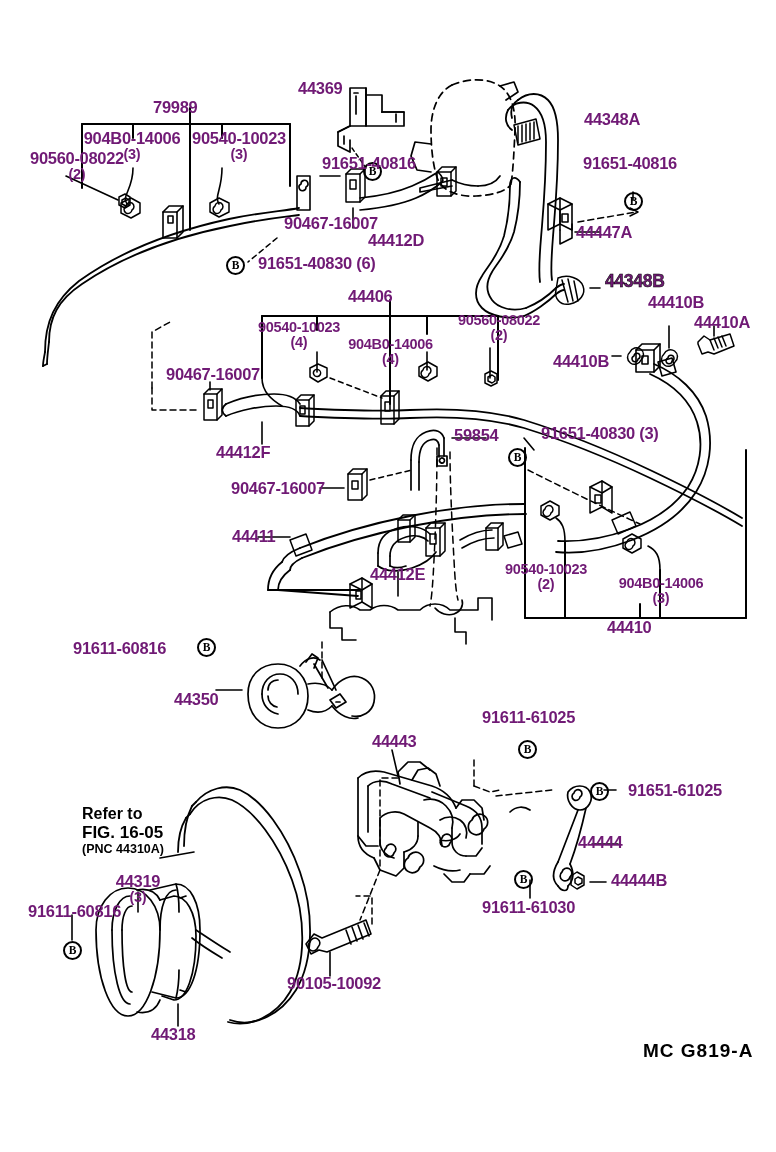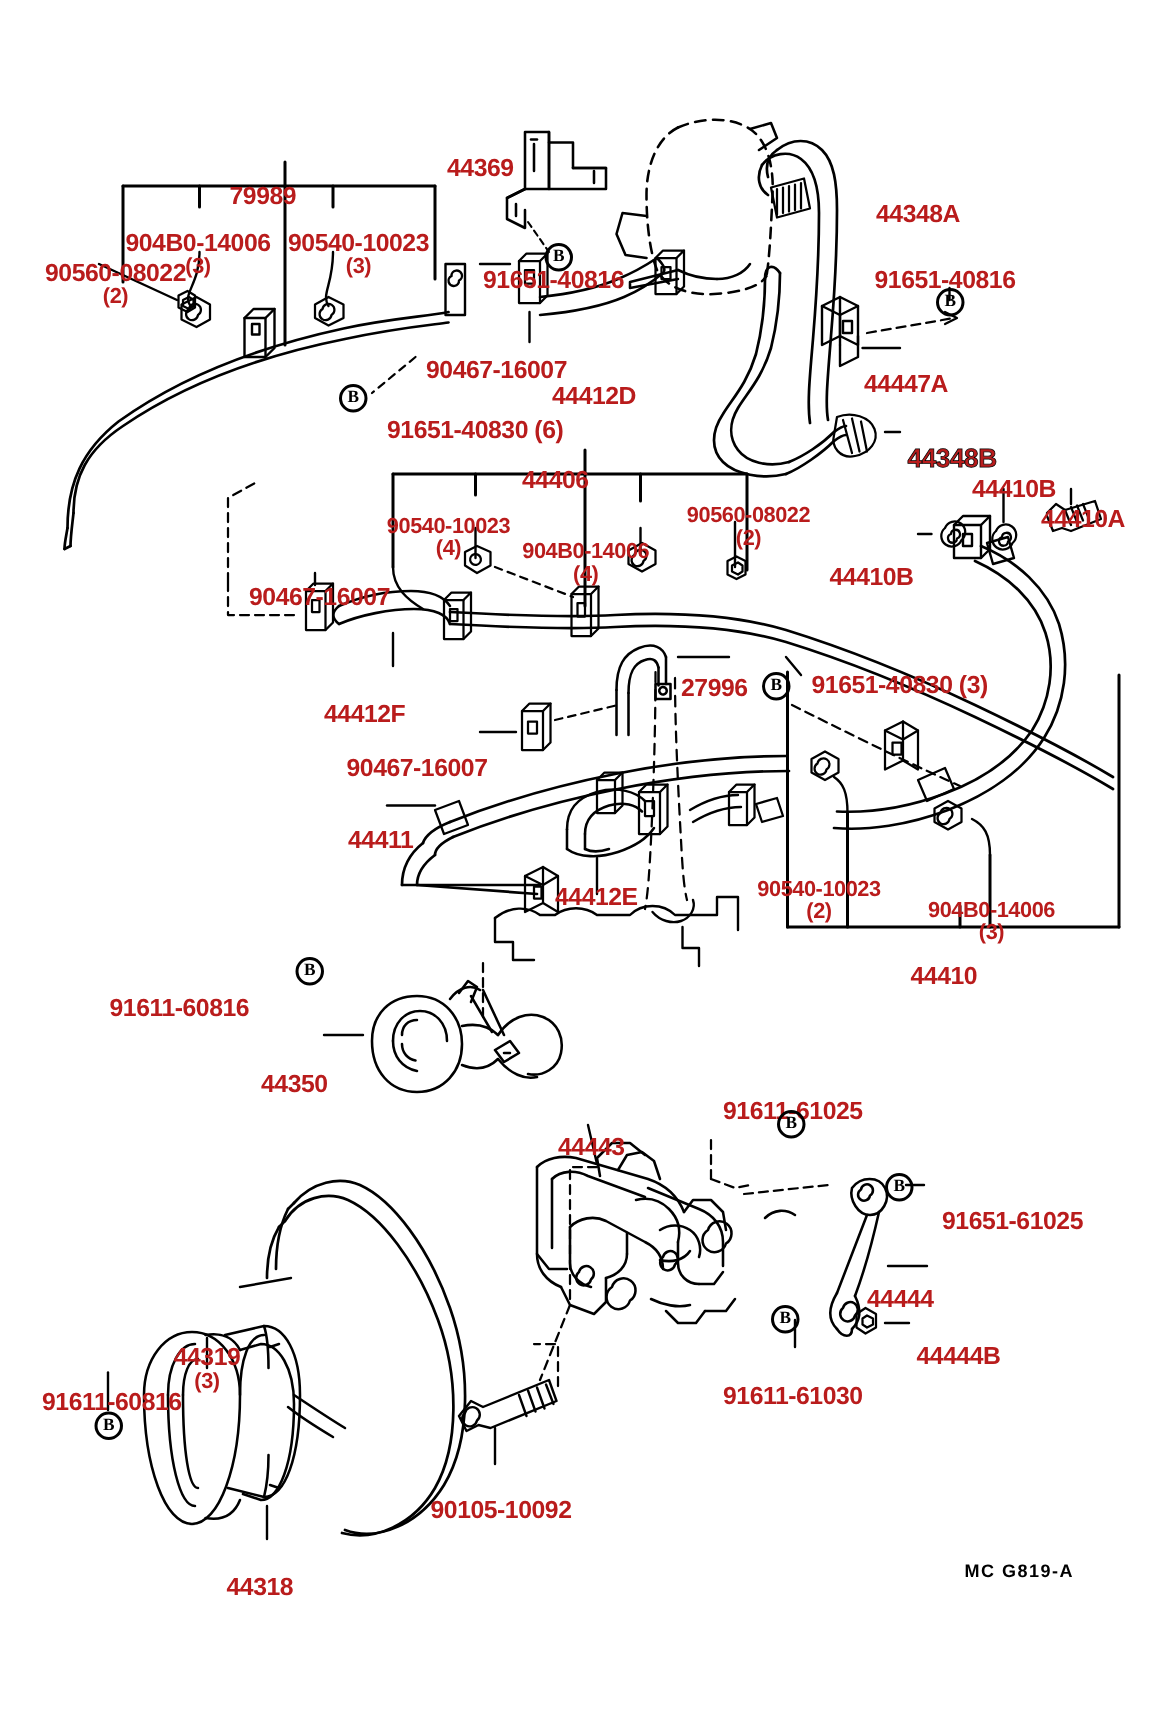--- a/index.html
+++ b/index.html
@@ -1,30 +1,30 @@
 <!DOCTYPE html>
 <html><head>
 <meta charset="utf-8">
 <style>
   html,body{margin:0;padding:0;background:#ffffff;}
   body{width:776px;height:1152px;position:relative;overflow:hidden;
        font-family:"Liberation Sans","DejaVu Sans",sans-serif;color:#000;}
   #sheet{position:absolute;left:0;top:0;width:776px;height:1152px;}
   svg.art{position:absolute;left:0;top:0;width:776px;height:1152px;overflow:visible;}
   .lbl{position:absolute;font-weight:bold;font-size:16.5px;letter-spacing:-0.3px;
-       white-space:nowrap;line-height:1.04;color:#b91c1c;margin-top:24px;}
+       white-space:nowrap;line-height:1.04;color:#701a75;}
   .lbl.small{font-size:14.5px;}
   .lbl.bold2{font-weight:bold;-webkit-text-stroke:0.5px #000;}
   .lbl.ctr{text-align:center;}
   .qty{font-size:14.5px;font-weight:bold;display:block;text-align:center;}
   .refer{position:absolute;font-weight:bold;line-height:1.13;}
   .refer .r1{font-size:16px;}
   .refer .r2{font-size:17px;}
   .refer .r3{font-size:12.5px;}
-  .footer{position:absolute;font-weight:bold;font-size:12px;letter-spacing:1px;}
+  .footer{position:absolute;font-weight:bold;font-size:19px;letter-spacing:1px;}
   .bcirc{position:absolute;width:19px;height:19px;border:2px solid #000;border-radius:50%;
          box-sizing:border-box;}
   .bcirc::after{content:"B";position:absolute;left:0;right:0;top:50%;
          transform:translateY(-50%);text-align:center;font-size:11.5px;font-weight:bold;
          line-height:1;font-family:"Liberation Serif","DejaVu Serif",serif;}
 </style>
 </head>
 <body>
 
 <div id="sheet">
@@ -572,21 +572,21 @@
     <span class="qty">(2)</span>
   </div>
 
   <div class="lbl" style="left:553px;top:353px;">44410B</div>
   <div class="lbl" style="left:648px;top:294px;">44410B</div>
   <div class="lbl" style="left:694px;top:314px;">44410A</div>
 
   <div class="lbl" style="left:166px;top:366px;">90467-16007</div>
   <div class="lbl" style="left:216px;top:444px;">44412F</div>
 
-  <div class="lbl" style="left:454px;top:427px;">27996</div>
+  <div class="lbl" style="left:454px;top:427px;">59854</div>
   <div class="bcirc" style="left:508px;top:448px;"></div>
   <div class="lbl" style="left:541px;top:425px;">91651-40830 (3)</div>
 
   <div class="lbl" style="left:231px;top:480px;">90467-16007</div>
   <div class="lbl" style="left:232px;top:528px;">44411</div>
   <div class="lbl" style="left:370px;top:566px;">44412E</div>
 
   <div class="lbl ctr small" style="left:488px;top:562px;width:116px;">
     <span>90540-10023</span>
     <span class="qty">(2)</span>
@@ -608,20 +608,25 @@
   <div class="bcirc" style="left:518px;top:740px;"></div>
 
   <div class="bcirc" style="left:590px;top:782px;"></div>
   <div class="lbl" style="left:628px;top:782px;text-align:right;">91651-61025</div>
 
   <div class="lbl" style="left:578px;top:834px;">44444</div>
   <div class="lbl" style="left:611px;top:872px;">44444B</div>
   <div class="bcirc" style="left:514px;top:870px;"></div>
   <div class="lbl" style="left:482px;top:899px;">91611-61030</div>
 
+  <div class="refer" style="left:82px;top:805px;">
+    <div class="r1">Refer to</div>
+    <div class="r2">FIG. 16-05</div>
+    <div class="r3">(PNC 44310A)</div>
+  </div>
 
   <div class="lbl ctr" style="left:88px;top:873px;width:100px;">
     <span>44319</span>
     <span class="qty">(3)</span>
   </div>
   <div class="lbl" style="left:28px;top:903px;">91611-60816</div>
   <div class="bcirc" style="left:63px;top:941px;"></div>
   <div class="lbl" style="left:151px;top:1026px;">44318</div>
   <div class="lbl" style="left:287px;top:975px;">90105-10092</div>
 

